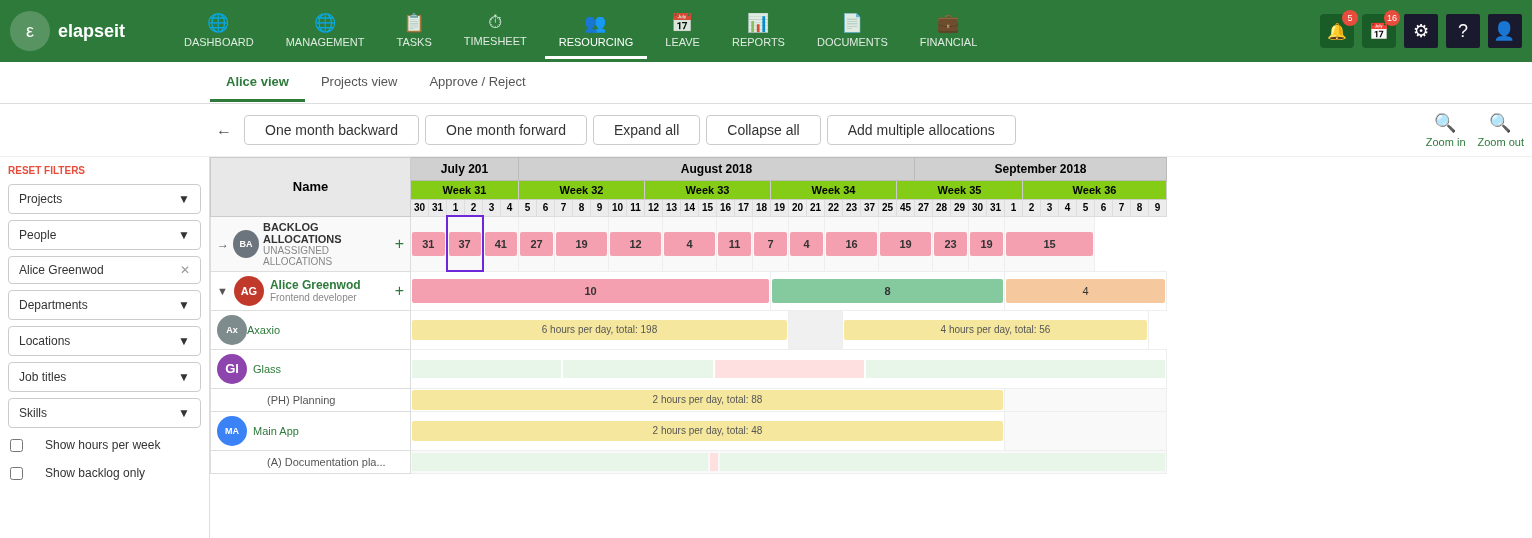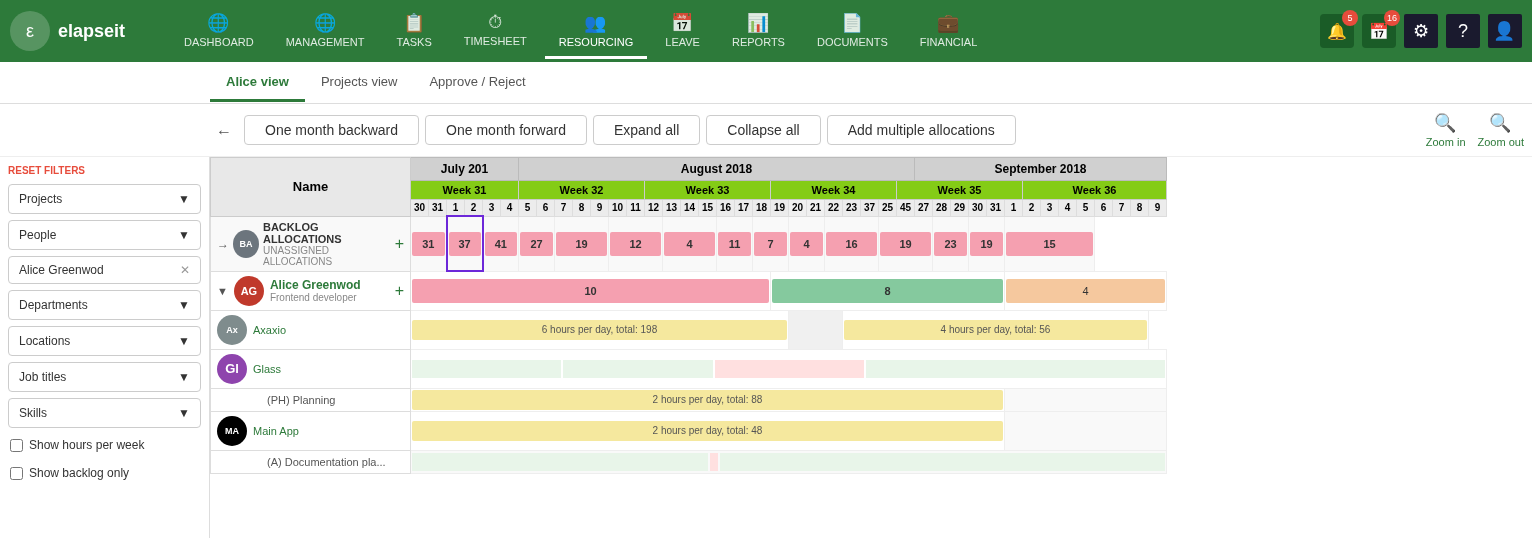--- a/index.html
+++ b/index.html
@@ -149,21 +149,21 @@
       padding: 6px 10px;
       border: 1px solid #ccc;
       border-radius: 4px;
       background: white;
       cursor: pointer;
       margin-bottom: 6px;
       font-size: 12px; color: #333;
     }
     .filter-tag .x { color: #999; cursor: pointer; }
     .checkbox-row {
-      display: flex; align-items: center; gap: 6px;
+      display: flex; align-items: center; gap: 22px;
       margin-bottom: 6px; padding: 4px 2px;
       font-size: 12px; color: #333; cursor: pointer;
     }
     .checkbox-row input { cursor: pointer; }
 
     
     .calendar-area {
       flex: 1;
       overflow: auto;
       background: white;
@@ -576,21 +576,21 @@
           <td colspan="13" style="padding:0; border:1px solid #eee;">
             <div class="alloc-bar-green">8</div>
           </td>
           <td colspan="9" style="padding:0; border:1px solid #eee;">
             <div class="alloc-bar-orange">4</div>
           </td>
         </tr>
 
         <tr class="row-project">
           <td class="name-cell">
-            <div style="display:flex; align-items:center; gap:6px;">
+            <div style="display:flex; align-items:center; ">
               <div class="person-avatar" style="background:#7f8c8d; font-size:9px;">Ax</div>
               <span class="project-name" style="padding-left:0;">Axaxio</span>
             </div>
           </td>
           <td colspan="21" style="padding:0; border:1px solid #eee;">
             <div class="alloc-bar-yellow">6 hours per day, total: 198</div>
           </td>
           <td colspan="3" style="border:1px solid #eee; background:#f0f0f0;"></td>
           <td colspan="17" style="padding:0; border:1px solid #eee;">
             <div class="alloc-bar-yellow">4 hours per day, total: 56</div>
@@ -620,21 +620,21 @@
           </td>
           <td colspan="33" style="padding:0; border:1px solid #eee;">
             <div class="alloc-bar-yellow">2 hours per day, total: 88</div>
           </td>
           <td colspan="9" style="border:1px solid #eee; background:#f9f9f9;"></td>
         </tr>
 
         <tr class="row-project">
           <td class="name-cell">
             <div style="display:flex; align-items:center; gap:6px;">
-              <div class="person-avatar" style="background:#000000; font-size:9px;">MA</div>
+              <div class="person-avatar" style="background:#3b82f6; font-size:9px;">MA</div>
               <span class="project-name" style="padding-left:0;">Main App</span>
             </div>
           </td>
           <td colspan="33" style="padding:0; border:1px solid #eee;">
             <div class="alloc-bar-yellow">2 hours per day, total: 48</div>
           </td>
           <td colspan="9" style="border:1px solid #eee; background:#f9f9f9;"></td>
         </tr>
 
         <tr class="row-project">

